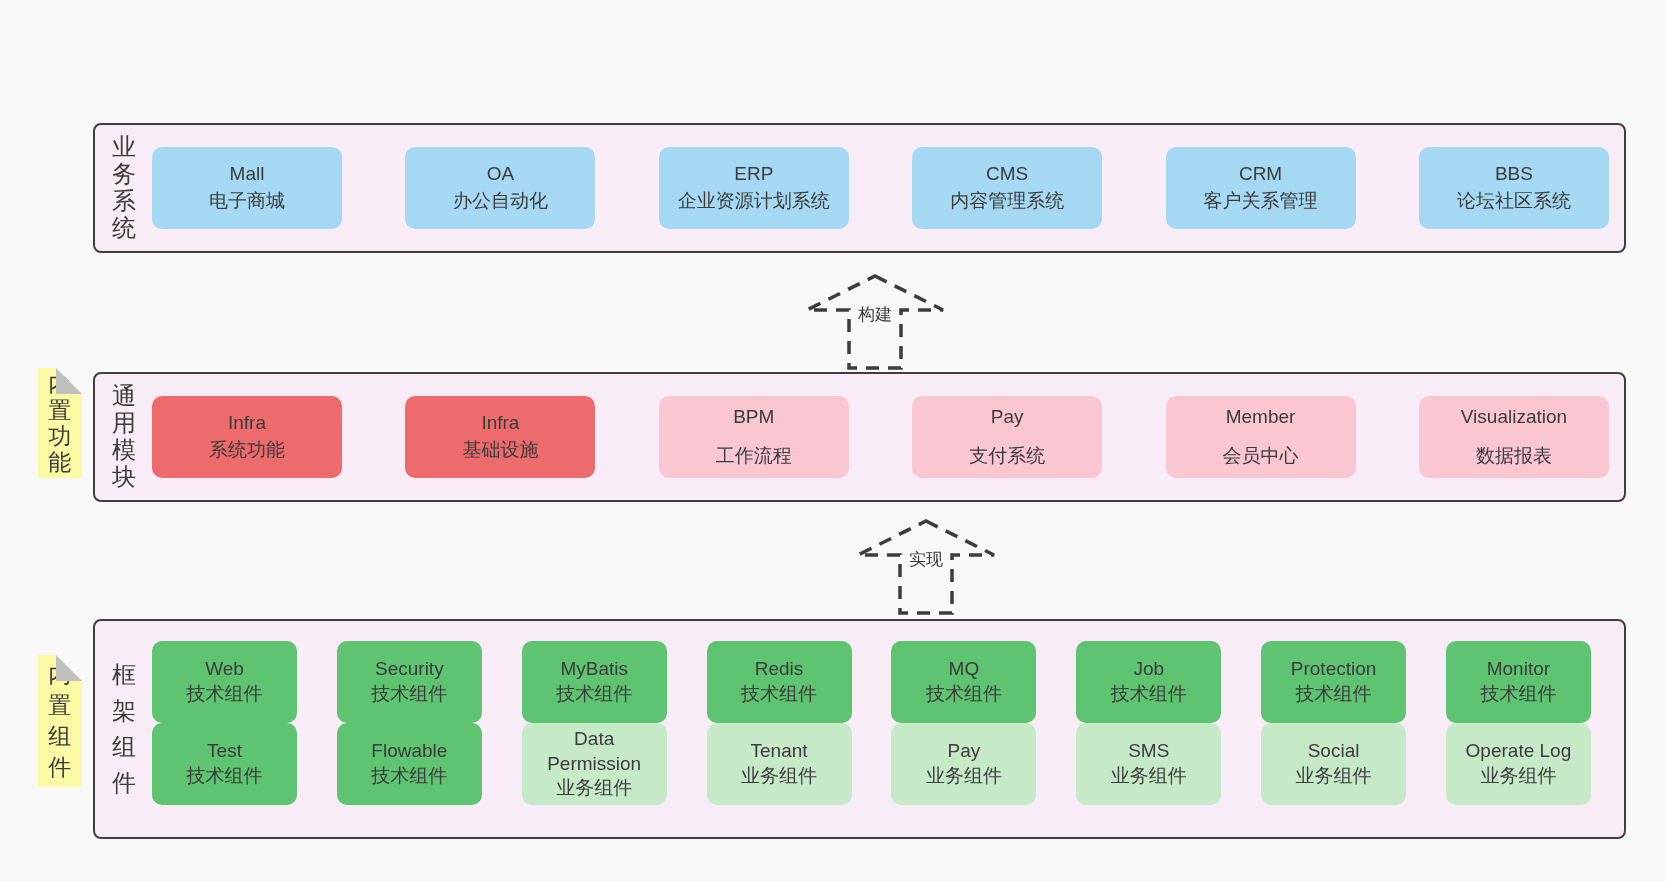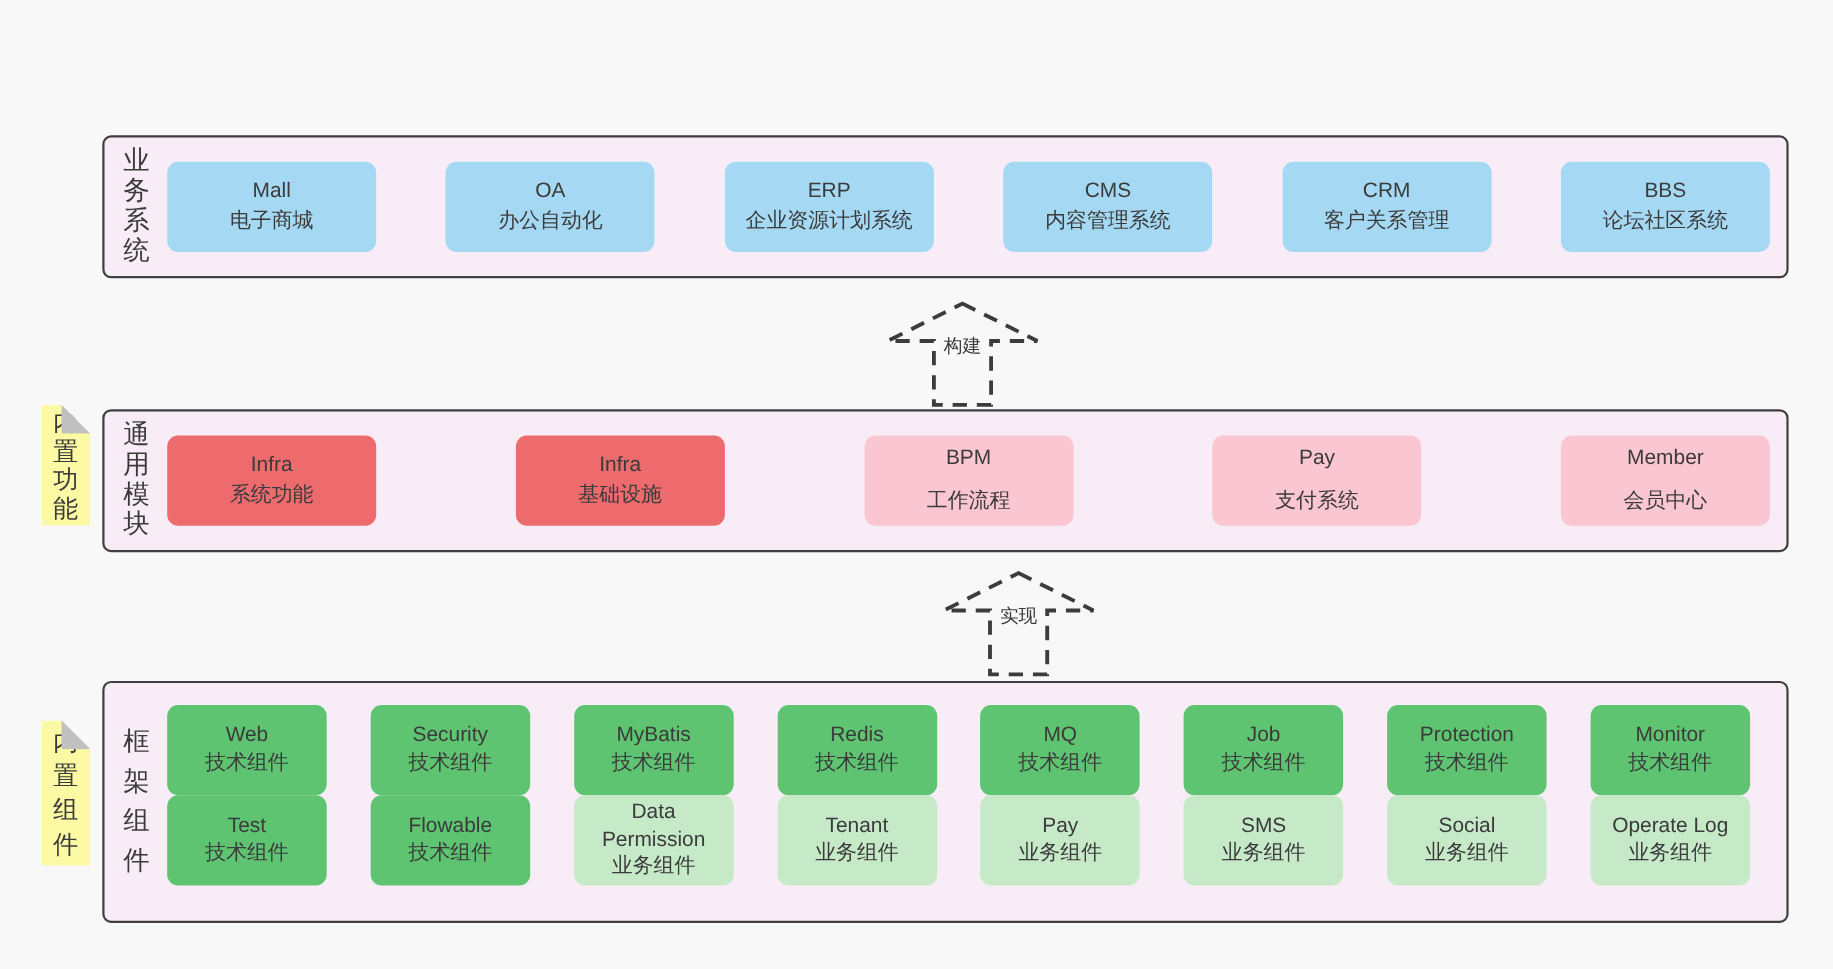--- a/index.html
+++ b/index.html
@@ -168,20 +168,24 @@
         <span>工作流程</span>
       </div>
       <div class="box pink">
         <span>Pay</span>
         <span>支付系统</span>
       </div>
       <div class="box pink">
         <span>Member</span>
         <span>会员中心</span>
       </div>
+      <div class="box pink">
+        <span>Visualization</span>
+        <span>数据报表</span>
+      </div>
     </div>
   </div>
 
   <div class="band band-components">
     <div class="vlabel">
       <div class="vtext">框架组件</div>
     </div>
     <div class="rows">
       <div class="box-row">
         <div class="box small green-dark">

